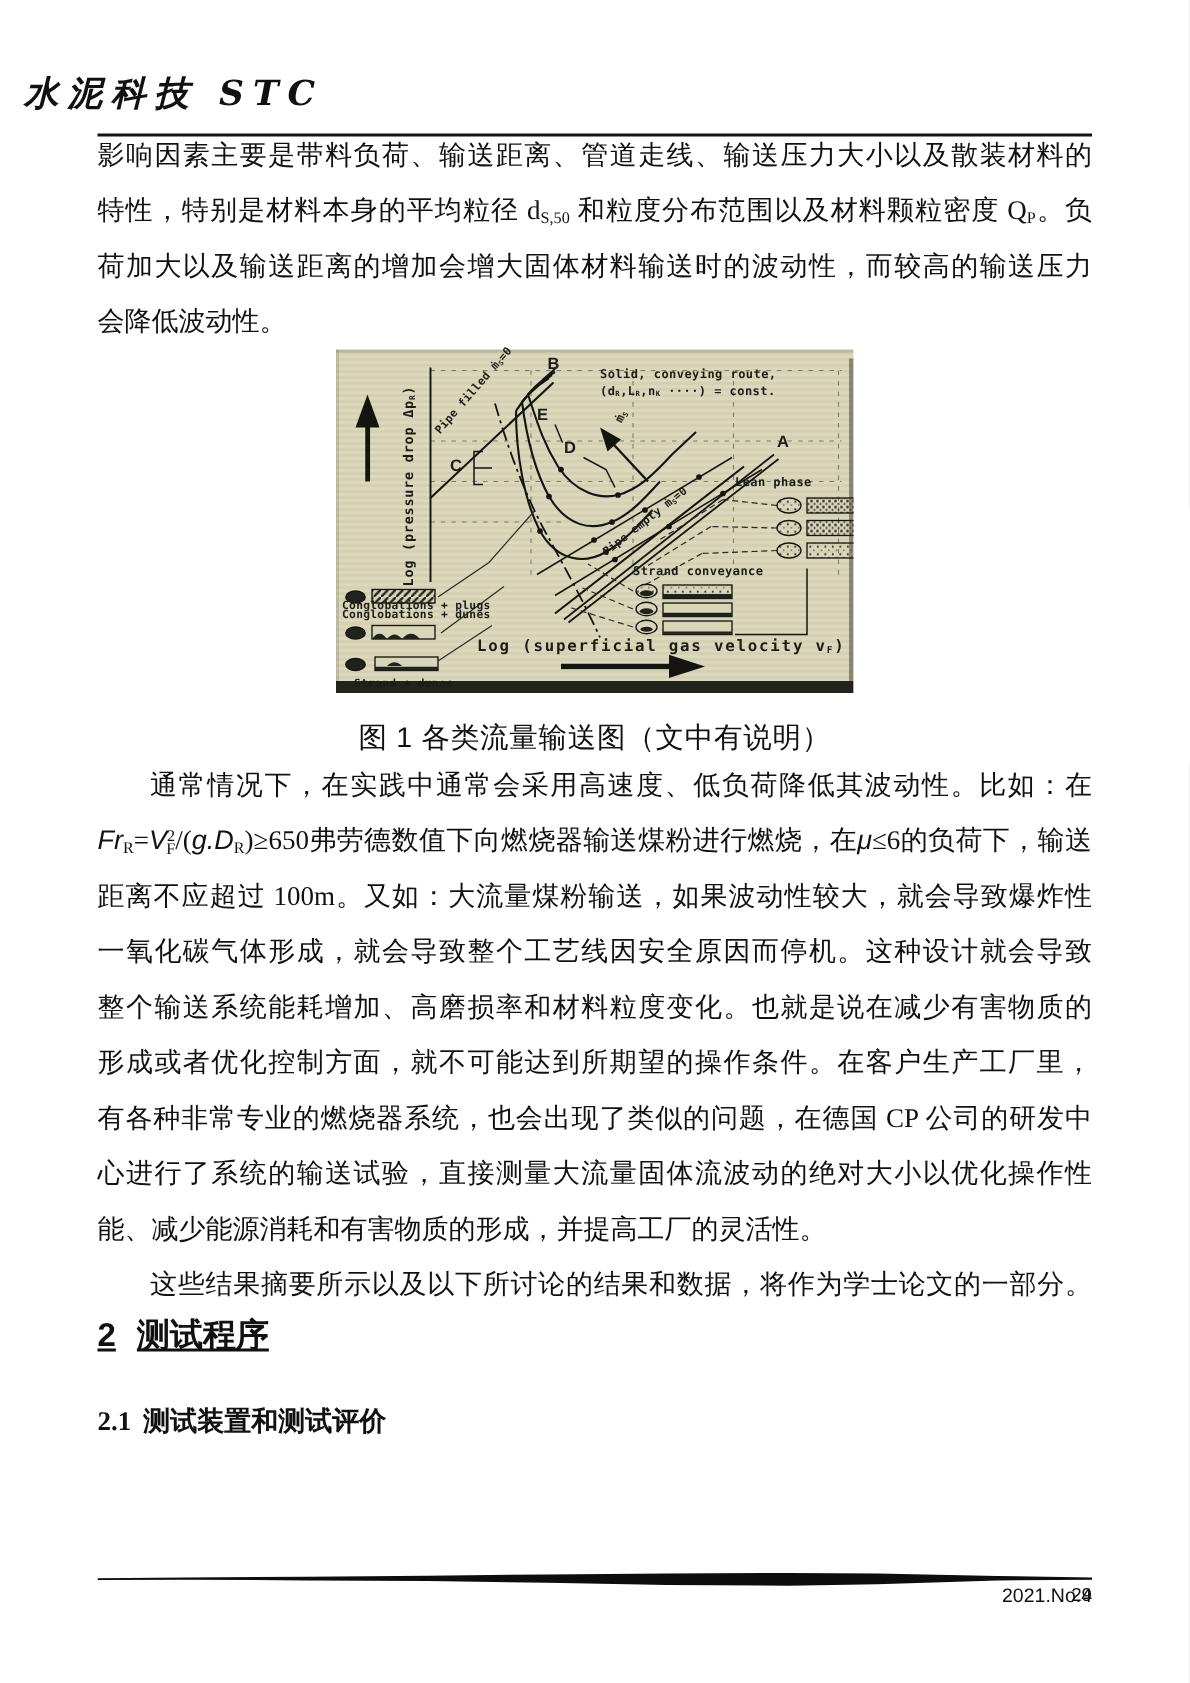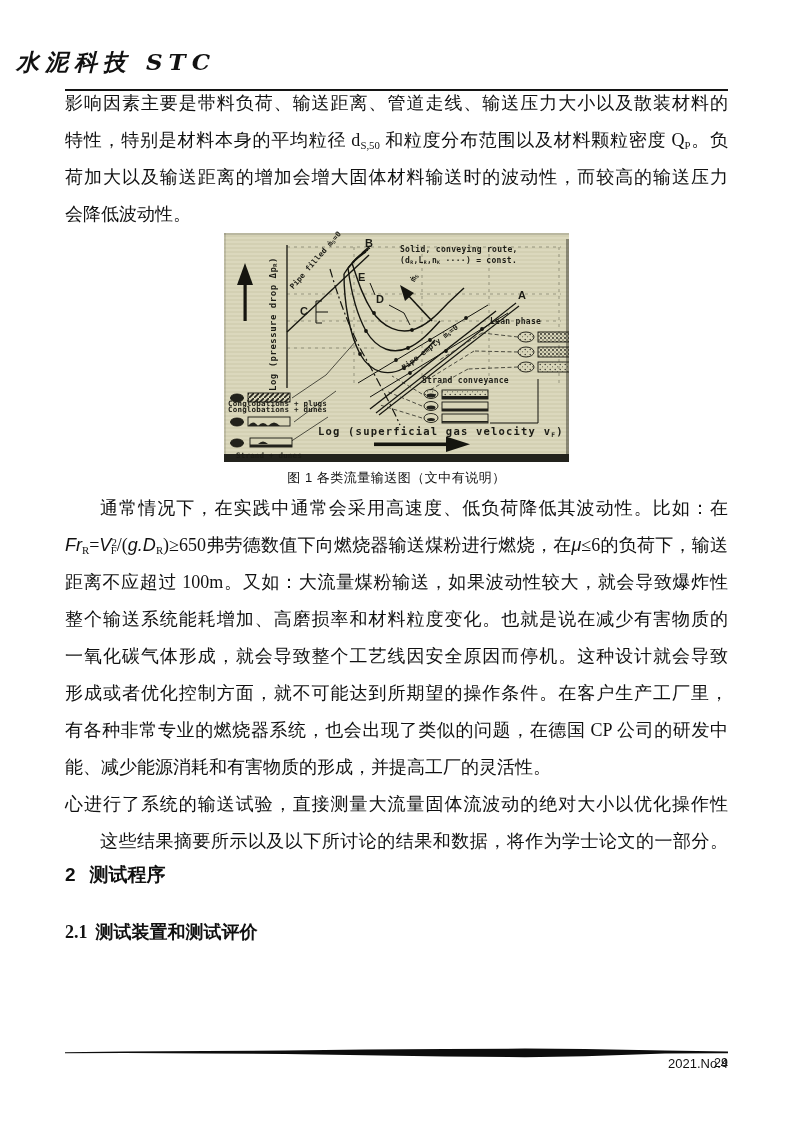--- a/index.html
+++ b/index.html
@@ -27,26 +27,26 @@
      background:repeating-linear-gradient(180deg,#dbd8bd 0 2px,#d3d0b3 2px 4px);
      font-family:"DejaVu Sans Mono","Liberation Mono",monospace;color:#1c1c16;}
   .fig-wrap svg{position:absolute;left:0;top:0;}
   .flabel{position:absolute;font-weight:bold;white-space:nowrap;}
   .fig-ylabel{left:-27px;top:86px;width:152px;text-align:center;
      transform:rotate(-90deg);font-size:9px;letter-spacing:.5px;}
   .fig-xlabel{left:94px;top:192px;font-size:10.5px;letter-spacing:1.2px;}
   .fig-pt{font-size:11px;font-family:"Liberation Sans",sans-serif;}
   .fig-small{font-size:8px;letter-spacing:.3px;}
   .fig-tiny{font-size:7.5px;letter-spacing:.2px;}
-  .caption{height:25px;line-height:25px;margin-top:3px;text-align:center;
-     font-family:"Liberation Sans","DejaVu Sans",sans-serif;font-size:13px;
+  .caption{height:25px;line-height:25px;margin-top:18px;text-align:center;
+     font-family:"Liberation Sans","DejaVu Sans",sans-serif;font-size:19px;
      letter-spacing:.5px;}
   
   .h2{height:30px;line-height:30px;font-family:"Liberation Sans",sans-serif;
-      font-weight:bold;font-size:19px;}
+      font-weight:bold;font-size:22px;text-decoration:underline;}
   .h21{height:30px;line-height:30px;margin-top:27px;
       font-family:Liberation Serif, serif;font-weight:bold;font-size:18px;}
   .h2 .num{margin-right:14px;}
   .h21 .num{margin-right:8px;}
   
   .footer-rule{position:absolute;left:65px;top:1048px;}
   .page-num{position:absolute;left:65px;top:1056px;width:663px;text-align:right;
      font-family:"Liberation Sans",sans-serif;font-size:12.5px;}
   .issue{position:absolute;right:65px;top:1056px;
      font-family:"Liberation Sans",sans-serif;font-size:13px;}
@@ -237,26 +237,26 @@
       <div class="flabel fig-pt" style="left:76px;top:72px;">C</div>
       <div class="flabel fig-pt" style="left:294px;top:56px;">A</div>
     </div>
 
     <div class="caption">图 1 各类流量输送图（文中有说明）</div>
 
     <div>
       <div class="ln ind">通常情况下，在实践中通常会采用高速度、低负荷降低其波动性。比如：在</div>
       <div class="ln"><i>Fr</i><sub>R</sub><span>=</span><i>V</i><sup>2</sup><sub class="subn">F</sub><span>/(</span><i>g.D</i><sub>R</sub><span>)≥650</span><span>弗劳德数值下向燃烧器输送煤粉进行燃烧，在</span><i>μ</i><span>≤6的负荷下，输送</span></div>
       <div class="ln">距离不应超过 100m。又如：大流量煤粉输送，如果波动性较大，就会导致爆炸性</div>
+      <div class="ln">一氧化碳气体形成，就会导致整个工艺线因安全原因而停机。这种设计就会导致</div>
       <div class="ln">整个输送系统能耗增加、高磨损率和材料粒度变化。也就是说在减少有害物质的</div>
-      <div class="ln">一氧化碳气体形成，就会导致整个工艺线因安全原因而停机。这种设计就会导致</div>
       <div class="ln">形成或者优化控制方面，就不可能达到所期望的操作条件。在客户生产工厂里，</div>
       <div class="ln">有各种非常专业的燃烧器系统，也会出现了类似的问题，在德国 CP 公司的研发中</div>
+      <div class="ln">心进行了系统的输送试验，直接测量大流量固体流波动的绝对大小以优化操作性</div>
       <div class="ln end">能、减少能源消耗和有害物质的形成，并提高工厂的灵活性。</div>
-      <div class="ln">心进行了系统的输送试验，直接测量大流量固体流波动的绝对大小以优化操作性</div>
     </div>
 
     <div class="ln ind">这些结果摘要所示以及以下所讨论的结果和数据，将作为学士论文的一部分。</div>
 
     <div class="h2"><span class="num">2</span><span>测试程序</span></div>
     <div class="h21"><span class="num">2.1</span><span>测试装置和测试评价</span></div>
 
 
   </div>
 

